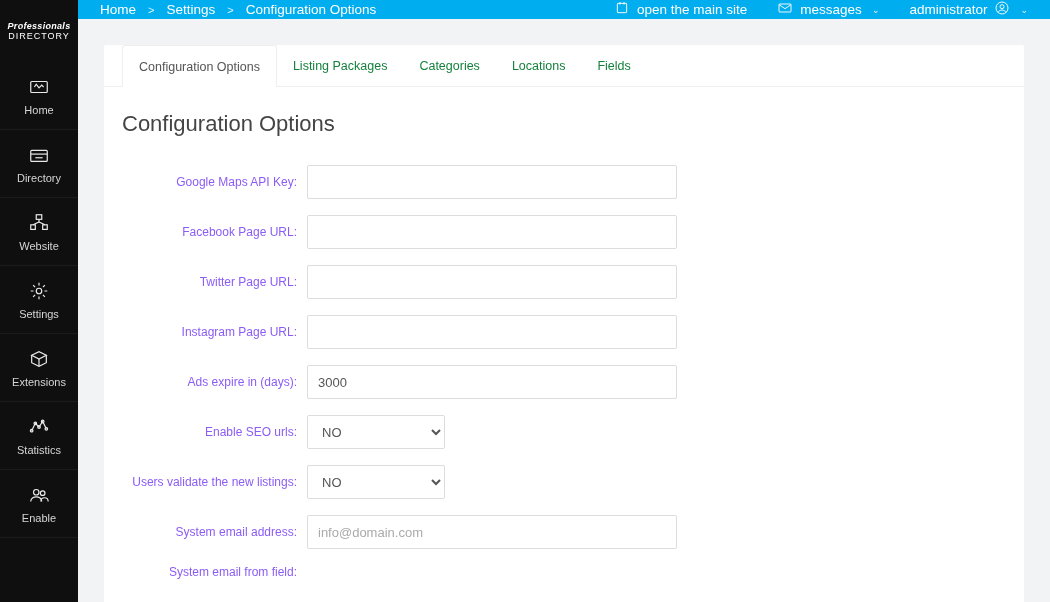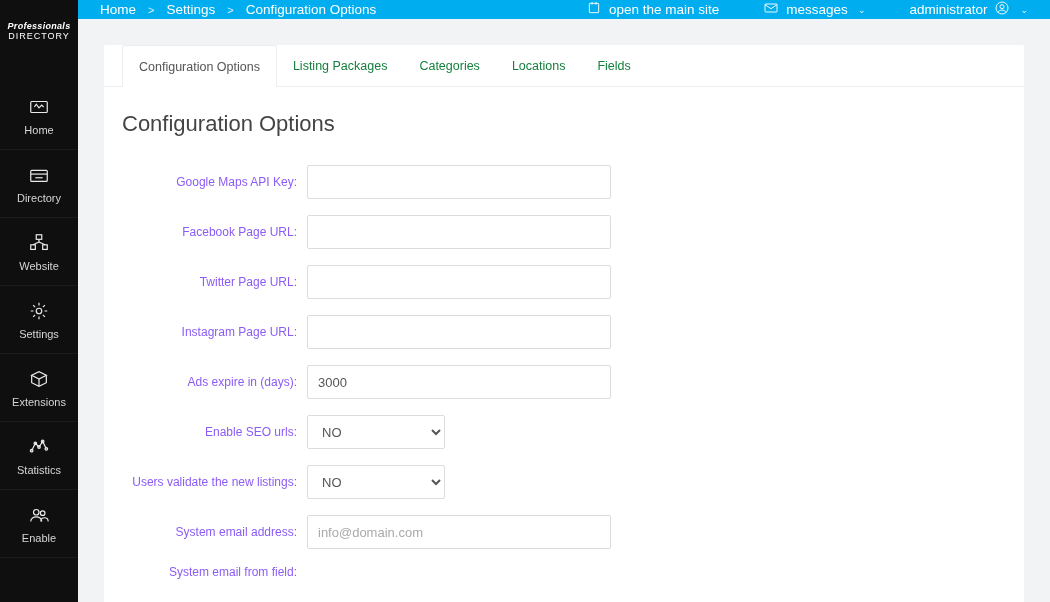--- a/index.html
+++ b/index.html
@@ -1,54 +1,54 @@
 <!DOCTYPE html>
 <html><head>
 <meta charset="utf-8">
 <style>
   * { box-sizing: border-box; margin: 0; padding: 0; }
   html, body { height: 100%; font-family: -apple-system, BlinkMacSystemFont, "Segoe UI", Arial, sans-serif; font-size: 13px; color: #333; }
   body { display: flex; min-height: 100vh; }
 
   
-  .sidebar { width: 78px; background: #0f0f0f; color: #fff; display: flex; flex-direction: column; flex-shrink: 0; gap: 20px; }
+  .sidebar { width: 78px; background: #0f0f0f; color: #fff; display: flex; flex-direction: column; flex-shrink: 0; }
   .brand { height: 62px; display:flex; flex-direction:column; align-items:center; justify-content:center; font-size:9px; letter-spacing:0.3px; color:#fff; }
   .brand .l1 { font-style: italic; font-weight:600; }
   .brand .l2 { letter-spacing:1px; }
   .nav { display:flex; flex-direction:column; }
   .nav-item { height:68px; display:flex; flex-direction:column; align-items:center; justify-content:center; gap:6px; color:#d5d5d5; font-size:11px; border-bottom:1px solid #1b1b1b; cursor:pointer; }
   .nav-item .icon { width:24px; height:22px; display:flex; align-items:center; justify-content:center; }
   .nav-item svg { stroke:#eaeaea; fill:none; stroke-width:1.3; }
 
   
   .main { flex:1; display:flex; flex-direction:column; background:#f2f3f4; min-width:0; }
 
   
   .topbar { height:62px; background:#00adef; color:#fff; display:flex; align-items:center; padding:0 22px; }
   .crumbs { display:flex; align-items:center; gap:12px; font-size:13.5px; }
   .crumbs .sep { color:#e0f4ff; font-size:11px; }
   .crumbs .crumb { cursor:pointer; }
-  .top-right { margin-left:auto; display:flex; align-items:flex-end; gap:44px; font-size:13.5px; }
+  .top-right { margin-left:auto; display:flex; align-items:flex-end; gap:30px; font-size:13.5px; }
   .top-link { display:flex; align-items:center; gap:7px; cursor:pointer; }
   .top-link svg { stroke:#fff; fill:none; stroke-width:1.4; }
   .caret { font-size:9px; margin-left:3px; opacity:.9; }
 
   
   .content-wrap { padding:26px; }
   .card { background:#fff; border-radius:2px; }
   .tabs { display:flex; gap:0; border-bottom:1px solid #eee; padding:0 18px; }
   .tab { padding:14px 16px 12px; font-size:12.5px; color:#15803d; cursor:pointer; }
   .tab.active { color:#555; background:#fff; border:1px solid #eee; border-bottom:1px solid #fff; border-top-left-radius:3px; border-top-right-radius:3px; margin-bottom:-1px; }
 
   .panel { padding:24px 18px 40px; }
   .panel h2 { font-size:22px; font-weight:400; color:#444; margin-bottom:28px; }
 
   .form-row { display:flex; align-items:center; margin-bottom:16px; }
   .form-row label { width:185px; text-align:right; padding-right:10px; font-size:12px; color:#8b5cf6; }
-  .form-row .control { width:304px; }
+  .form-row .control { width:370px; }
   .form-row .control.narrow { width:138px; }
   .control input[type=text], .control select {
     width:100%; height:34px; border:1px solid #dcdcdc; border-radius:2px;
     padding:0 10px; font-size:13px; color:#555; background:#fff;
   }
   .control input::placeholder { color:#aaa; }
   .control select { color:#555; }
 
 </style>
 </head>

